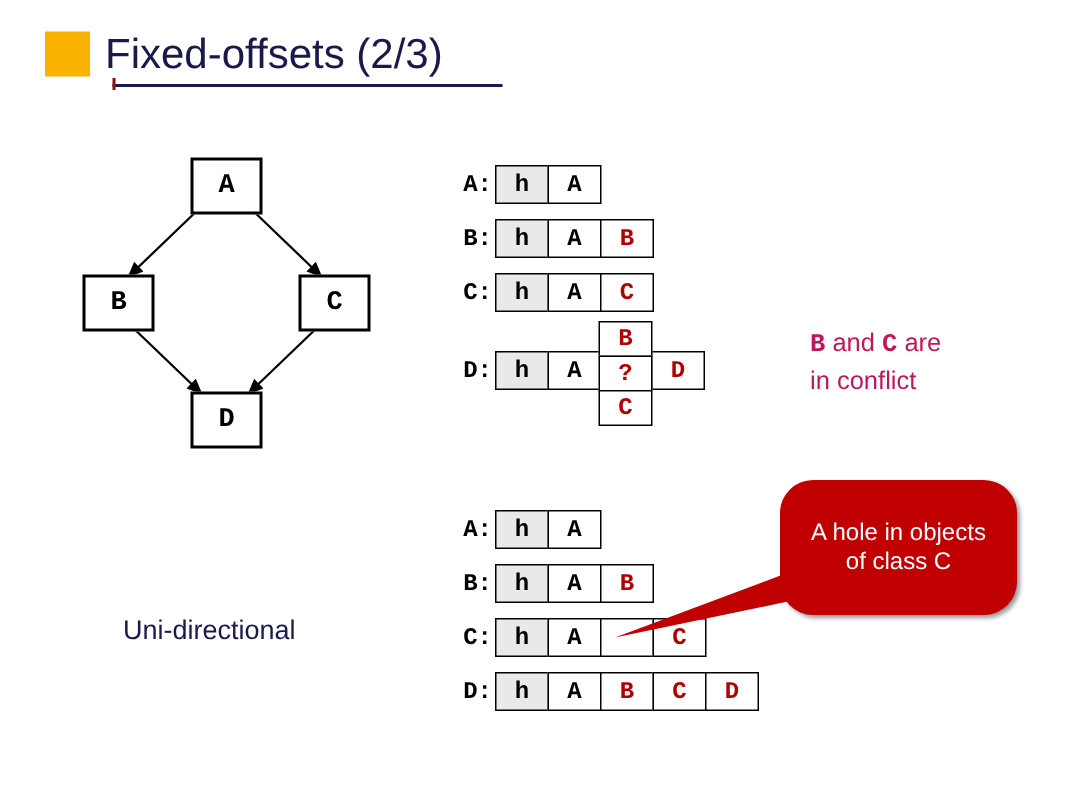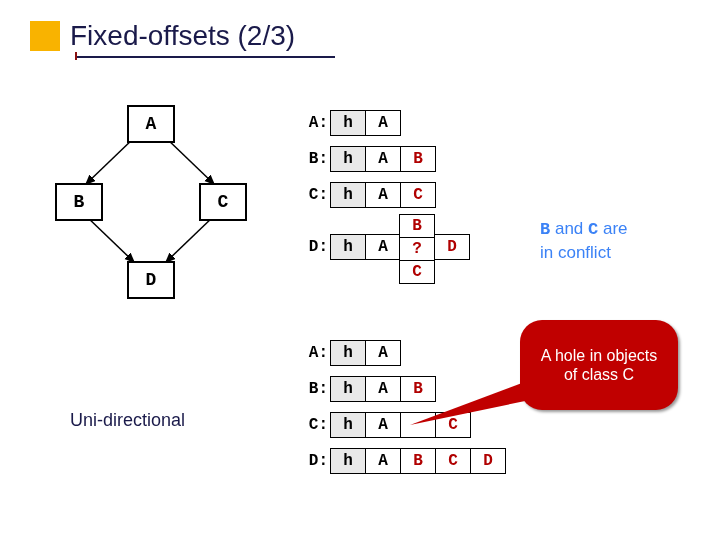--- a/index.html
+++ b/index.html
@@ -113,25 +113,26 @@
     display:flex;align-items:center;justify-content:center;
     margin-top:-1px;
     color:#b00000;
     background:#fff;
   }
 
   .caption {
     position: absolute;
     font-size: 18px;
     color: #1a1a4a;
+    margin-left: 12px;
   }
   .note {
     position: absolute;
     font-size: 17px;
-    color: #3b82f6;
+    color: #be185d;
     line-height: 1.35;
   }
   .note .mono { font-family: "Courier New", monospace; font-weight: bold; }
 
   .callout {
     position: absolute;
     z-index: 3;
   }
   .callout .bubble {
     background: #c00000;

